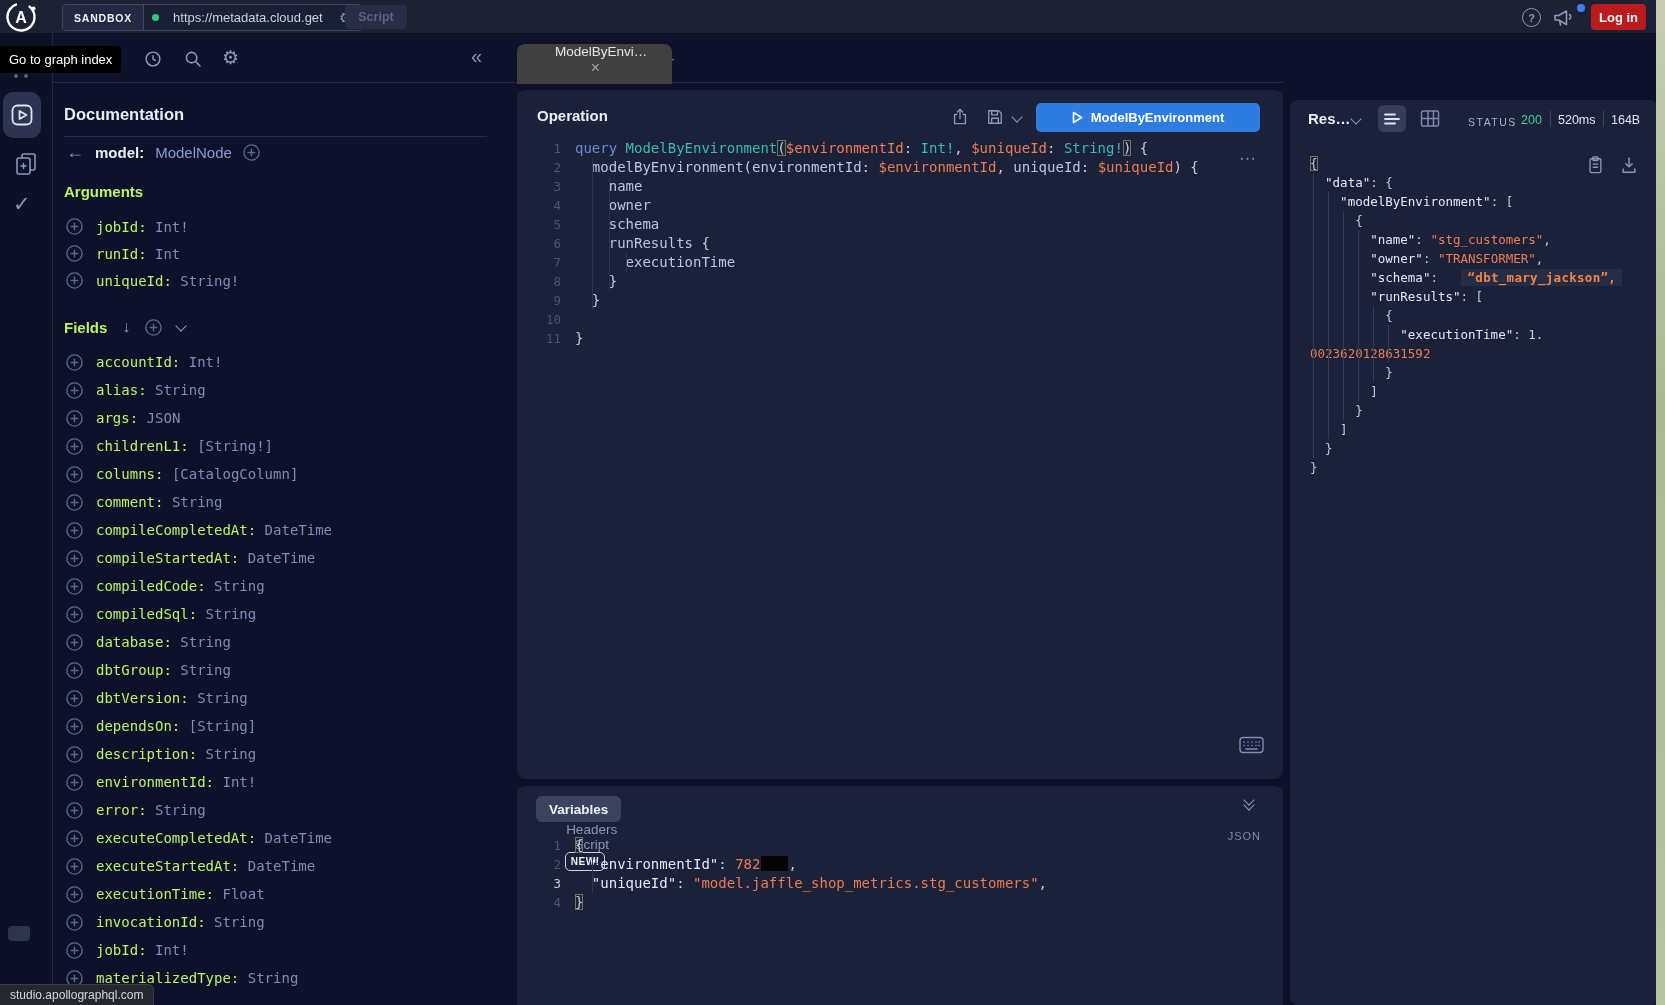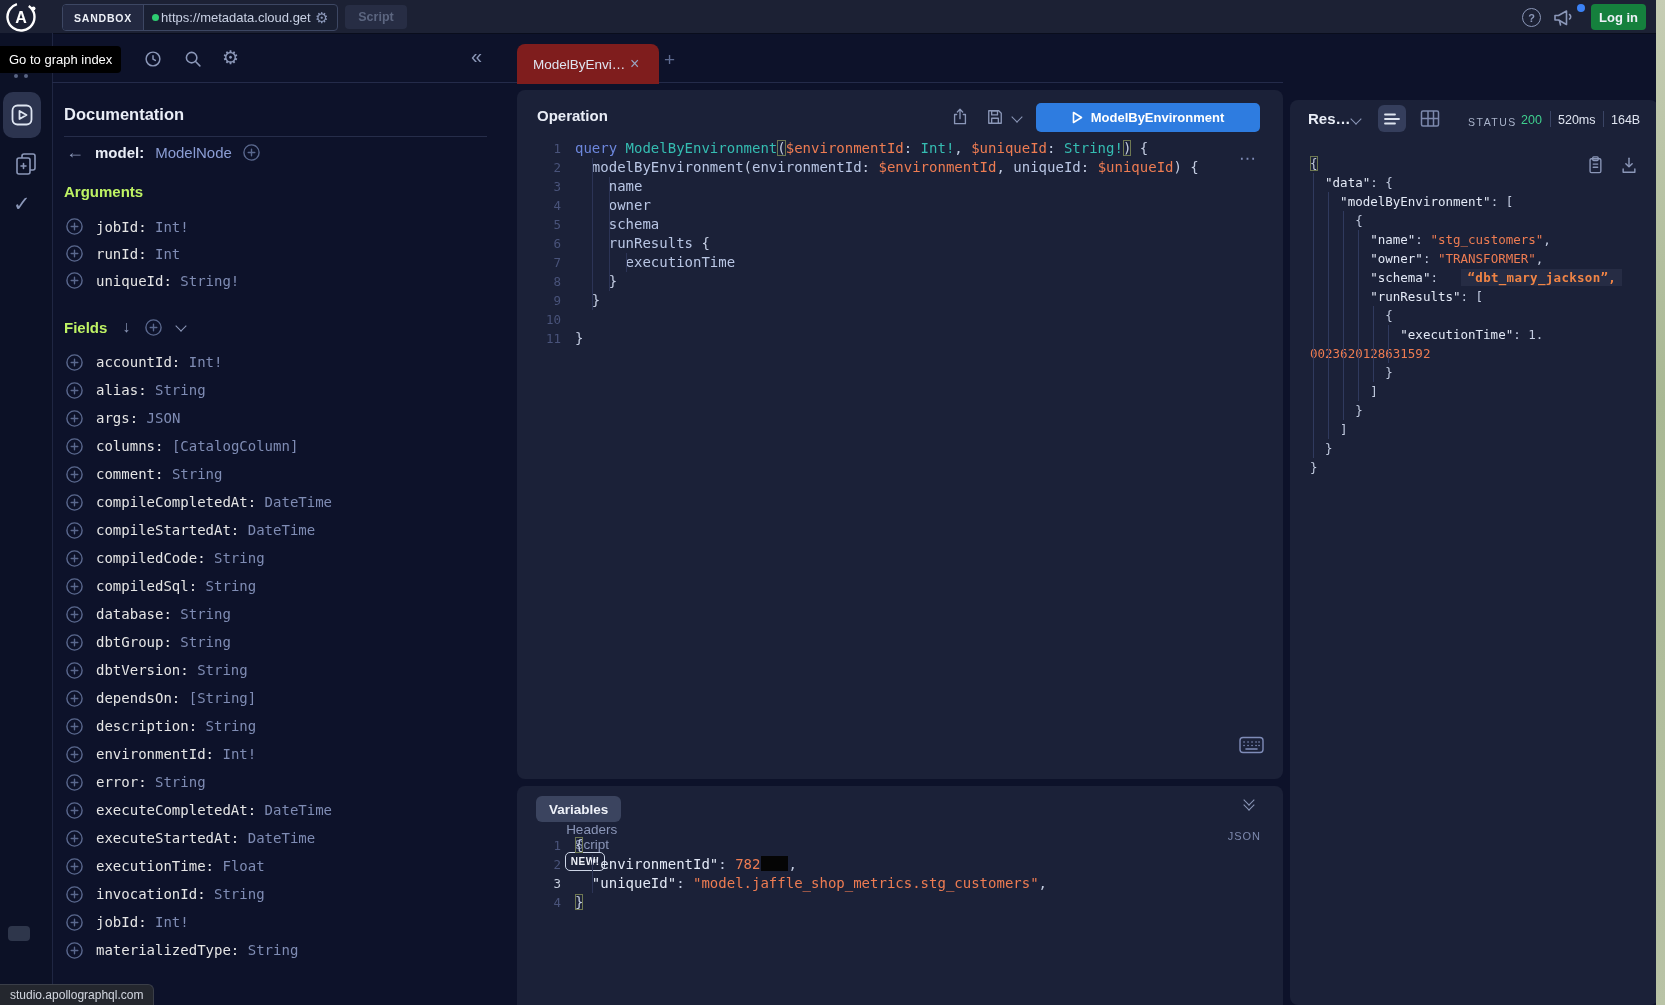--- a/index.html
+++ b/index.html
@@ -7,28 +7,28 @@
        font-family:"Liberation Sans",sans-serif;-webkit-font-smoothing:antialiased;}
   .abs{position:absolute;}
   svg{display:block;}
   
   .topbar{position:absolute;left:0;top:0;width:1665px;height:33px;background:#1c2134;border-bottom:1px solid #090d1c;}
   .logo{position:absolute;left:4px;top:0;width:34px;height:34px;}
   .urlbox{position:absolute;left:62px;top:4px;height:25px;display:flex;align-items:stretch;
           border:1px solid #3d4763;border-radius:4px;background:#1a2033;overflow:hidden;}
   .sandbox-seg{display:flex;align-items:center;padding:0 11px;border-right:1px solid #3d4763;
                font-size:10.5px;font-weight:bold;letter-spacing:.8px;color:#eef1f8;background:#232941;}
-  .url-seg{display:flex;align-items:center;gap:2px;padding:0 8px;}
+  .url-seg{display:flex;align-items:center;gap:14px;padding:0 8px;}
   .gdot{width:7px;height:7px;border-radius:50%;background:#2ecc71;}
   .url-text{font-size:13px;color:#c9d1e4;white-space:nowrap;overflow:hidden;width:152px;}
   .publish{position:absolute;left:345px;top:5px;width:62px;height:24px;background:#272d44;border-radius:4px;
            color:#5c6680;font-size:12.5px;font-weight:bold;display:flex;align-items:center;justify-content:center;}
   .helpc{position:absolute;left:1522px;top:8px;width:17px;height:17px;border:1.4px solid #8b97b8;border-radius:50%;
          color:#8b97b8;font-size:11px;font-weight:bold;display:flex;align-items:center;justify-content:center;}
-  .login{position:absolute;left:1591px;top:4px;width:55px;height:26px;background:#15803d;border-radius:4px;
+  .login{position:absolute;left:1591px;top:4px;width:55px;height:26px;background:#b91c1c;border-radius:4px;
          color:#eef1f8;font-size:13px;font-weight:bold;display:flex;align-items:center;justify-content:center;}
   .ndot{position:absolute;left:1577px;top:4px;width:8px;height:8px;border-radius:50%;background:#3b82f6;}
   
   .rail{position:absolute;left:0;top:33px;width:52px;height:972px;background:#0c1126;border-right:1px solid #1f2642;}
   .rail-active{position:absolute;left:3px;top:59px;width:38px;height:46px;background:#2c344f;border-radius:10px;
                display:flex;align-items:center;justify-content:center;}
   .glyph{color:#8b97b8;}
   .tooltip{position:absolute;left:0;top:46px;height:27px;line-height:27px;background:#000;color:#fff;
            font-size:13px;padding:0 9px;border-radius:0 4px 4px 0;z-index:60;white-space:nowrap;}
   .statuspill{position:absolute;left:0;top:984px;height:21px;line-height:21px;background:#24272e;color:#d3d7e0;
@@ -37,31 +37,31 @@
   .docs{position:absolute;left:52px;top:33px;width:465px;height:972px;}
   .docs-title{position:absolute;left:12px;top:72px;font-size:16.5px;font-weight:bold;color:#e9edf6;}
   .docs-divider{position:absolute;left:12px;top:103px;width:423px;height:1px;background:#262d4a;}
   .model-row{position:absolute;left:14px;top:108px;display:flex;align-items:center;gap:11px;height:22px;}
   .model-name{font-size:15px;font-weight:bold;color:#e9edf6;}
   .model-type{font-size:15px;color:#8b9dd4;}
   .sec-h{font-size:15px;font-weight:bold;color:#bef264;}
   .doc-list{position:absolute;left:0;width:465px;}
   .doc-row{display:flex;align-items:center;gap:13px;padding-left:14px;}
   .doc-row .mono{font-family:"DejaVu Sans Mono",monospace;font-size:14px;}
-  .fname{color:#e5e5e5;}
+  .fname{color:#bef264;}
   .ftype{color:#7f8cb4;}
   .pluso{width:17px;height:17px;flex:0 0 17px;}
   .fields-head{position:absolute;left:12px;top:284px;display:flex;align-items:center;gap:15px;height:20px;}
   
   .chev{display:inline-block;width:7px;height:7px;border-left:1.6px solid currentColor;border-bottom:1.6px solid currentColor;
         transform:rotate(-45deg);color:#8b97b8;}
   
   .hline{position:absolute;left:52px;top:82px;width:1231px;height:1px;background:#242b4a;}
-  .tab{position:absolute;left:517px;top:44px;width:142px;height:40px;background:#7f1d1d;border-radius:8px 8px 0 0;
-       display:flex;align-items:center;z-index:5;}
+  .tab{position:absolute;left:517px;top:44px;width:155px;height:40px;background:#404040;border-radius:8px 8px 0 0;
+       display:flex;align-items:center;z-index:5;flex-direction:column;}
   .tab-title{font-size:13.5px;color:#dfe4f0;padding-left:16px;width:95px;white-space:nowrap;overflow:hidden;}
   .tab-x{color:#9aa4c0;font-size:16px;margin-left:2px;}
   .newtab{position:absolute;left:664px;top:49px;font-size:19px;color:#5d6a90;}
   .collapse{position:absolute;left:471px;top:45px;font-size:20px;color:#8b97b8;}
   .panel{background:#1b2138;border-radius:8px;}
   .op-panel{position:absolute;left:517px;top:90px;width:766px;height:689px;}
   .op-title{position:absolute;left:20px;top:17px;font-size:15px;font-weight:bold;color:#e9edf6;}
   .runbtn{position:absolute;left:519px;top:13px;width:224px;height:29px;background:#2e7ce0;border-radius:5px;
           display:flex;align-items:center;justify-content:center;gap:8px;color:#fff;font-size:13px;font-weight:bold;}
   
@@ -269,20 +269,29 @@
           </span>
           <span class="mono"><span class="fname">args:</span> <span class="ftype">JSON</span></span>
         </div>
         <div class="doc-row" style="height:28px">
           <span class="pluso">
             <svg width="17" height="17" viewBox="0 0 17 17" fill="none" stroke="#5a688e" stroke-width="1.4" stroke-linecap="round">
               <circle cx="8.5" cy="8.5" r="7.6"></circle>
               <path d="M8.5 5.2v6.6M5.2 8.5h6.6"></path>
             </svg>
           </span>
+          <span class="mono"><span class="fname">childrenL1:</span> <span class="ftype">[String!]</span></span>
+        </div>
+        <div class="doc-row" style="height:28px">
+          <span class="pluso">
+            <svg width="17" height="17" viewBox="0 0 17 17" fill="none" stroke="#5a688e" stroke-width="1.4" stroke-linecap="round">
+              <circle cx="8.5" cy="8.5" r="7.6"></circle>
+              <path d="M8.5 5.2v6.6M5.2 8.5h6.6"></path>
+            </svg>
+          </span>
           <span class="mono"><span class="fname">columns:</span> <span class="ftype">[CatalogColumn]</span></span>
         </div>
         <div class="doc-row" style="height:28px">
           <span class="pluso">
             <svg width="17" height="17" viewBox="0 0 17 17" fill="none" stroke="#5a688e" stroke-width="1.4" stroke-linecap="round">
               <circle cx="8.5" cy="8.5" r="7.6"></circle>
               <path d="M8.5 5.2v6.6M5.2 8.5h6.6"></path>
             </svg>
           </span>
           <span class="mono"><span class="fname">comment:</span> <span class="ftype">String</span></span>

